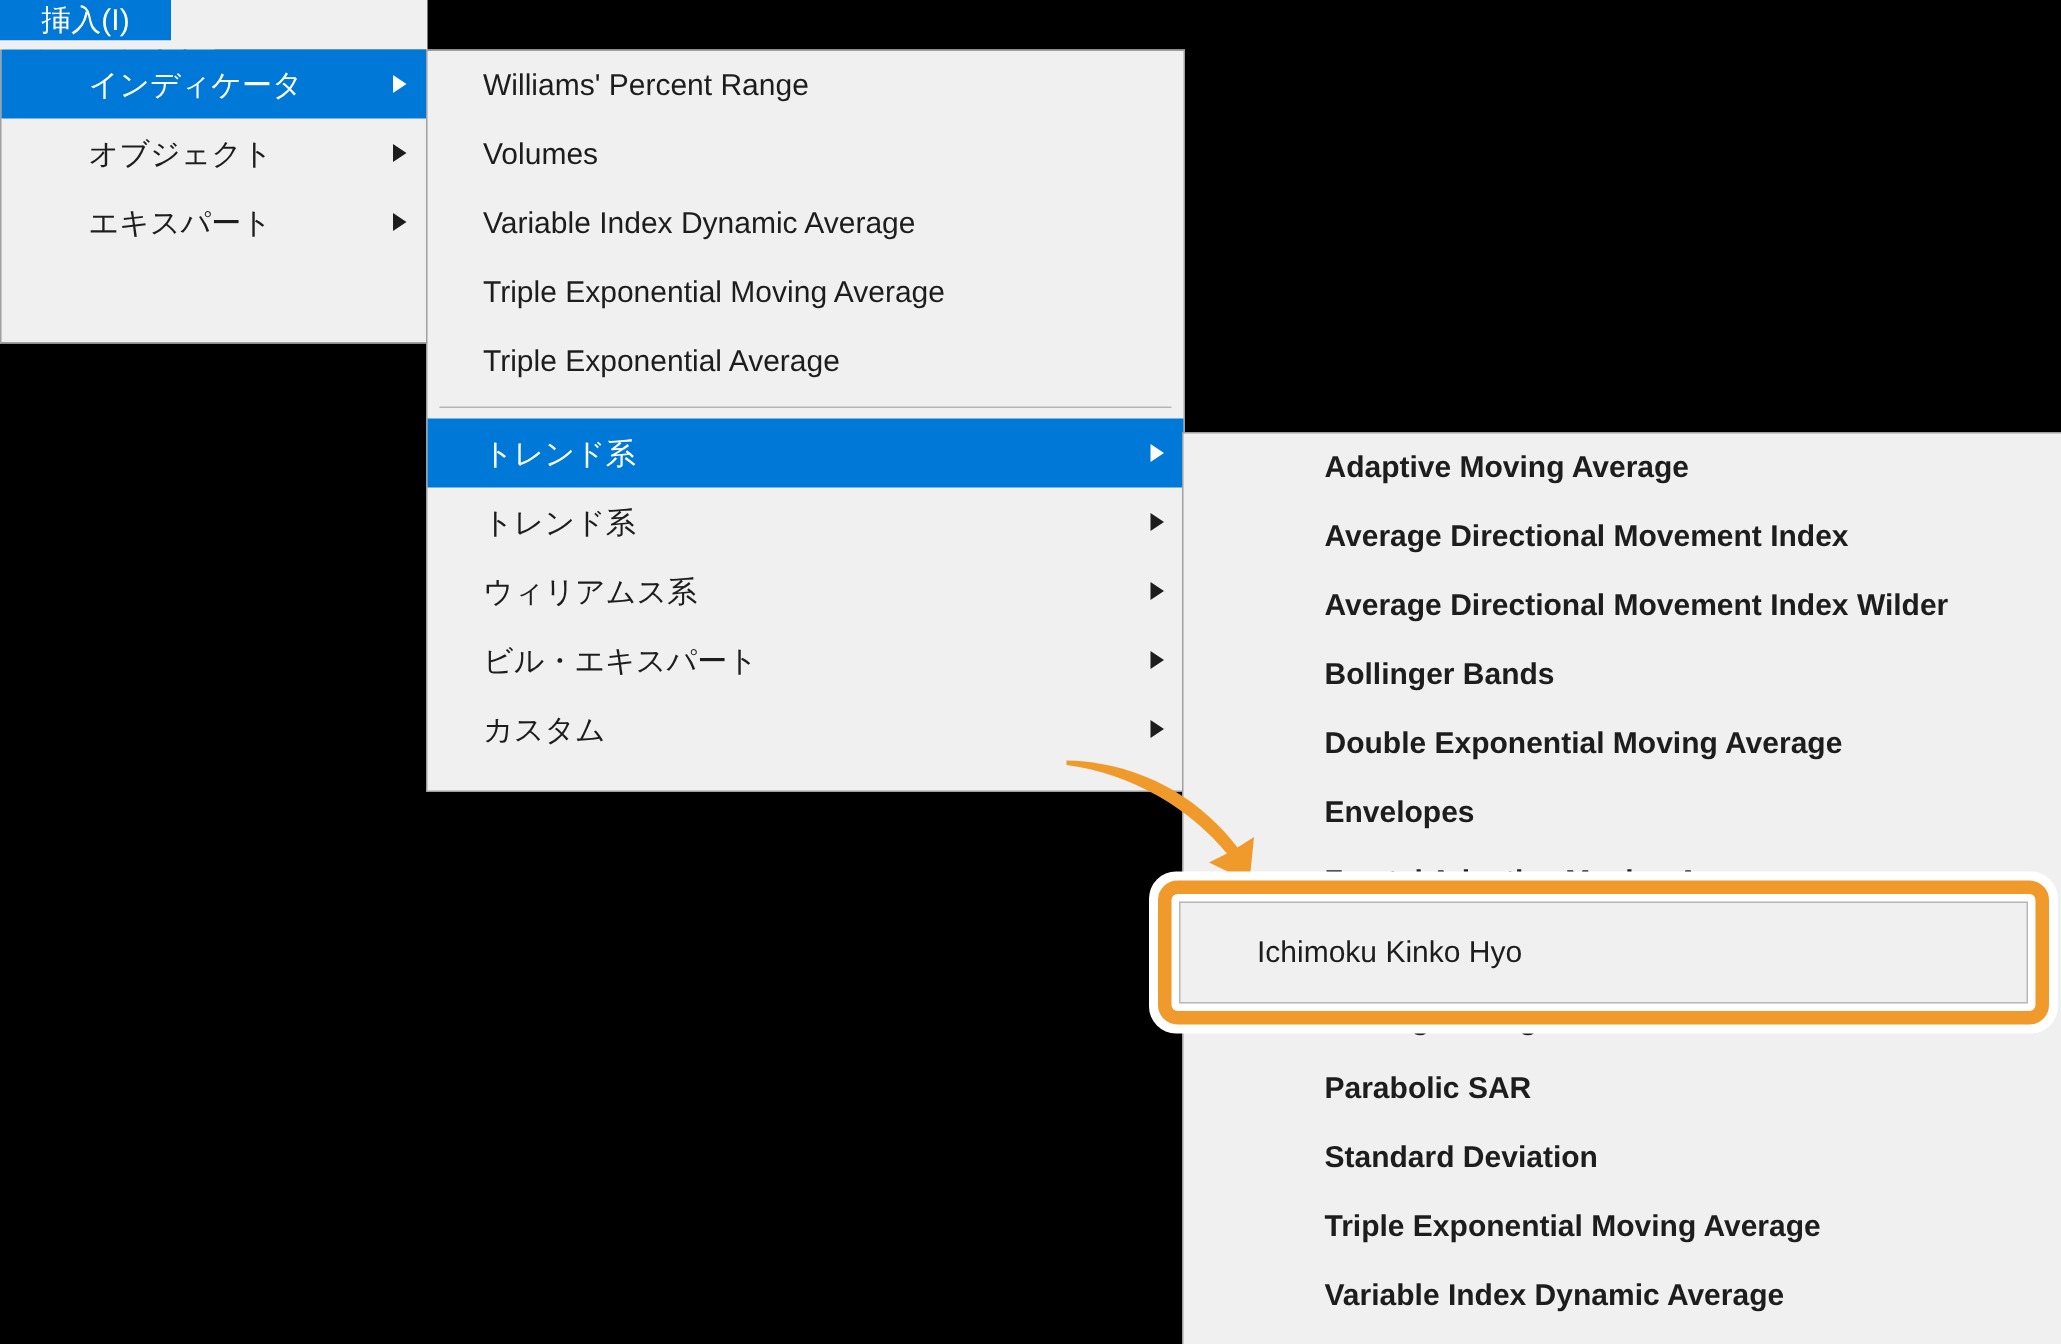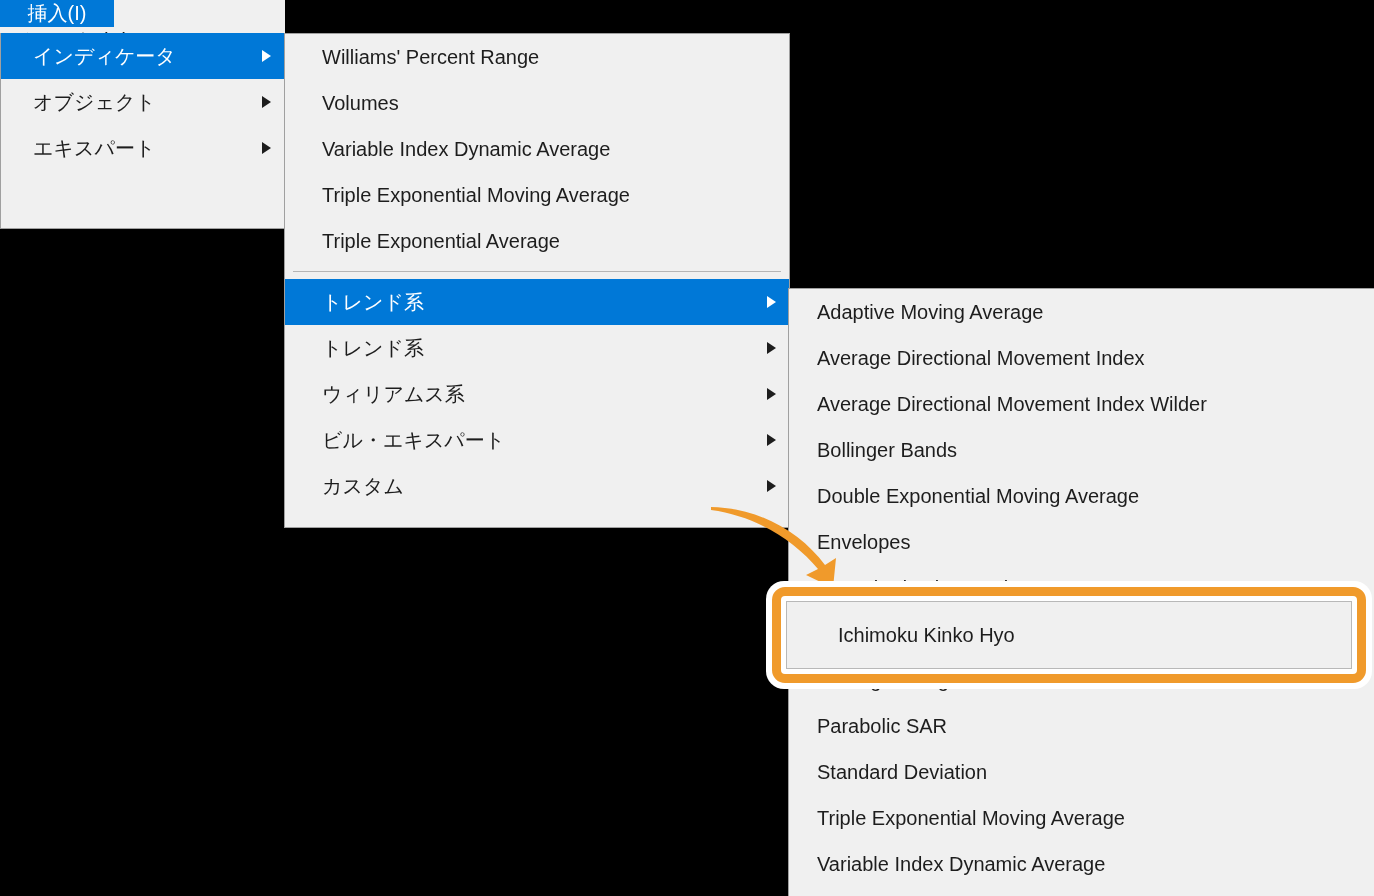--- a/index.html
+++ b/index.html
@@ -88,37 +88,37 @@
     background: #b5b5b5;
     margin: 7px 8px 7px 8px;
   }
 
   
   #panel-insert {
     left: 0; top: 33px;
     width: 285px; height: 196px;
     border-top: none;
   }
-  #panel-insert .menu-item { padding-left: 32px; height: 46px; }
+  #panel-insert .menu-item { padding-left: 58px; height: 46px; }
 
   
   #panel-indicators {
     left: 284px; top: 33px;
     width: 506px; height: 495px;
   }
   #panel-indicators .menu-item { padding-left: 37px; height: 46px; }
 
   
   #panel-trend {
     left: 788px; top: 288px;
     width: 586px; height: 608px;
     border-right: none;
     border-bottom: none;
   }
-  #panel-trend .menu-item { padding-left: 28px; height: 46px; }
+  #panel-trend .menu-item { padding-left: 94px; height: 46px; font-weight: bold; }
 
   
   #highlight-box {
     position: absolute;
     left: 766px; top: 581px;
     width: 606px; height: 108px;
     border-radius: 18px;
     background: #ffffff;
     padding: 6px;
     z-index: 40;

